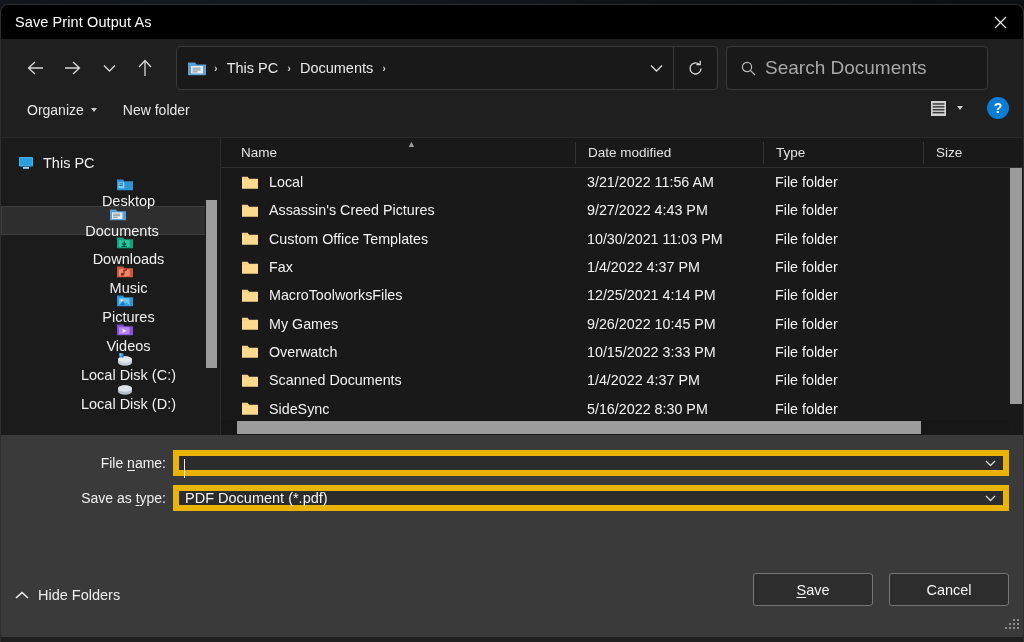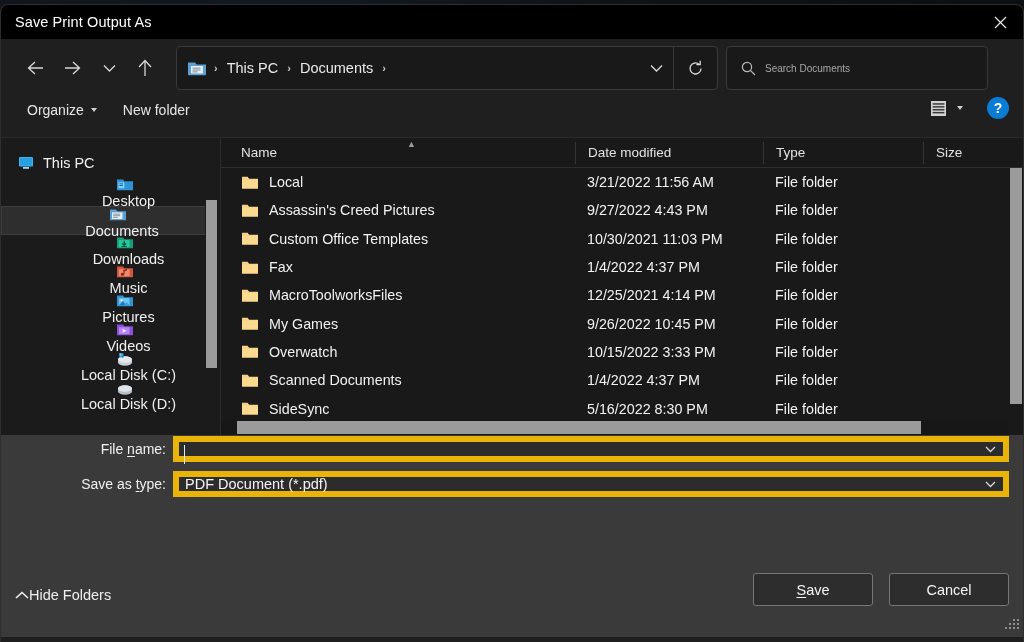--- a/index.html
+++ b/index.html
@@ -104,21 +104,21 @@
     margin-left: 8px;
     background: #191919;
     border: 1px solid #3a3a3a;
     border-radius: 4px;
     display: flex; align-items: center;
     flex: 0 0 auto;
   }
   #search-icon { margin: 0 9px 0 14px; color: #b9b9b9; display:flex; }
   #search-input {
     background: transparent; border: none; outline: none;
-    color: #cfcfcf; font-size: 10px;
+    color: #cfcfcf; font-size: 19px;
     font-family: "Liberation Sans", sans-serif;
     width: 190px;
   }
   #search-input::placeholder { color: #a8a8a8; }
 
   
   #commandbar {
     height: 40px;
     display: flex; align-items: flex-start;
     padding: 0 14px 0 18px;
@@ -270,20 +270,21 @@
   #file-hthumb {
     position: absolute; left: 16px; top: 1px;
     width: 684px; height: 13px;
     background: #9b9b9b;
   }
 
   
   #form {
     background: #3a3a3a;
     height: 118px;
+    padding-top: 14px;
     position: relative;
   }
   .form-row {
     display: flex; align-items: center;
     height: 28px;
     margin-bottom: 7px;
   }
   .form-label {
     width: 172px; flex: 0 0 auto;
     text-align: right; padding-right: 7px;
@@ -316,21 +317,21 @@
   }
 
   
   #footer {
     position: relative;
     background: #3a3a3a;
     height: 84px;
   }
   #hide-folders {
     position: absolute; left: 14px; top: 34px;
-    display: flex; align-items: center; 
+    display: flex; align-items: center; gap: 9px;
     color: #efefef; font-size: 14.5px;
   }
   #footer-buttons {
     position: absolute; right: 14px; top: 20px;
     display: flex; gap: 16px;
   }
   .dlg-button {
     width: 120px; height: 33px;
     background: #2d2d2d;
     border: 1px solid #767676;

